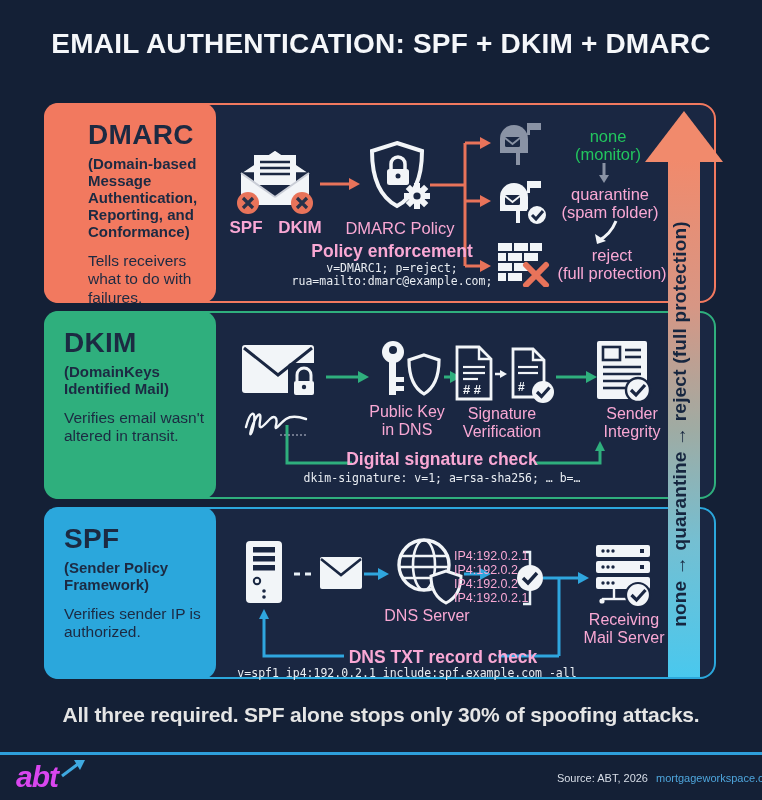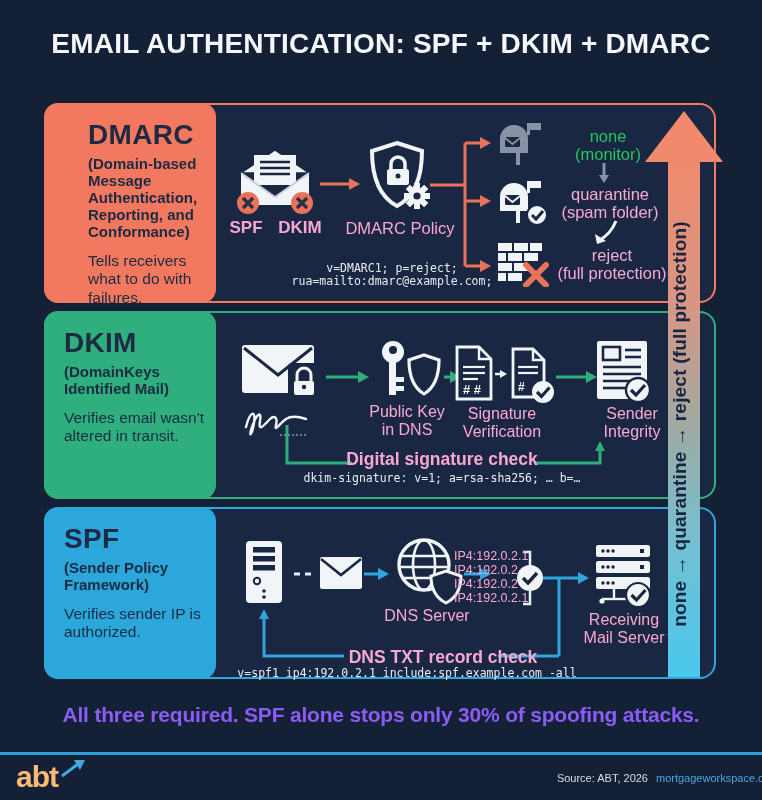--- a/index.html
+++ b/index.html
@@ -40,25 +40,25 @@
   .outcome{font-size:16.5px;line-height:1.12;}
   .conn{position:absolute;left:0;top:0;}
   .big-arrow{left:645px;top:111px;width:78px;height:566px;z-index:6;}
   .arrow-label{
     left:684px;top:424px;width:540px;height:30px;z-index:7;
     transform:translate(-50%,-50%) rotate(-90deg);
     text-align:center;font-size:19px;font-weight:800;color:#16263F;letter-spacing:.2px;
   }
   .tagline{
     left:0;top:703px;width:762px;text-align:center;
-    font-size:21px;font-weight:700;color:#8b5cf6;letter-spacing:-.2px;
+    font-size:21px;font-weight:700;color:#e5e5e5;letter-spacing:-.2px;
   }
   .footer-line{left:0;top:752px;width:762px;height:3px;background:#2E9FDB;}
   .logo{left:16px;top:760px;width:90px;height:38px;}
-  .logo-text{font-size:30px;font-weight:800;color:#fdba74;letter-spacing:-1px;}
+  .logo-text{font-size:30px;font-weight:800;font-style:italic;color:#d946ef;letter-spacing:-1px;}
   .source-text{left:548px;top:772px;width:100px;font-size:11px;color:#D8DEE8;text-align:right;}
   .site-text{left:656px;top:772px;width:100px;font-size:11px;color:#4EA5DC;text-align:left;}
 </style>
 </head>
 <body>
 
 <div class="abs page-title">EMAIL AUTHENTICATION: SPF + DKIM + DMARC</div>
 
 <div class="abs panel dmarc">
   <div class="labelcard">
@@ -126,20 +126,21 @@
         <rect x="48" y="44" width="6" height="26" transform="rotate(45 51 57)"></rect>
         <rect x="48" y="44" width="6" height="26" transform="rotate(90 51 57)"></rect>
         <rect x="48" y="44" width="6" height="26" transform="rotate(135 51 57)"></rect>
       </g>
       <circle cx="51" cy="57" r="8.5" fill="#F2F5F8"></circle>
       <circle cx="51" cy="57" r="3.6" fill="#1A2742"></circle>
     </g>
   </svg>
   <div class="txt" style="left:292px;top:114px;width:124px;font-size:16.5px;">DMARC Policy</div>
 
+  <div class="txt check-title" style="left:246px;top:136px;width:200px;">Policy enforcement</div>
   <div class="txt code" style="left:196px;top:157px;width:300px;">v=DMARC1; p=reject;</div>
   <div class="txt code" style="left:196px;top:170px;width:300px;">rua=mailto:dmarc@example.com;</div>
 
   <svg class="abs" style="left:450px;top:16px;" width="50" height="46" viewBox="0 0 50 46">
     <path d="M4,32 V18 a14,14 0 0 1 28,0 V32 Z" fill="#8A93A5"></path>
     <rect x="9" y="16" width="15" height="10" rx="1.5" fill="#1A2742"></rect>
     <path d="M9,17 l7.5,6 l7.5,-6" stroke="#8A93A5" stroke-width="1.8" fill="none"></path>
     <rect x="20" y="32" width="4" height="12" fill="#8A93A5"></rect>
     <rect x="31" y="2" width="3" height="12" fill="#8A93A5"></rect>
     <polygon points="34,2 45,2 45,9 34,9" fill="#8A93A5"></polygon>

